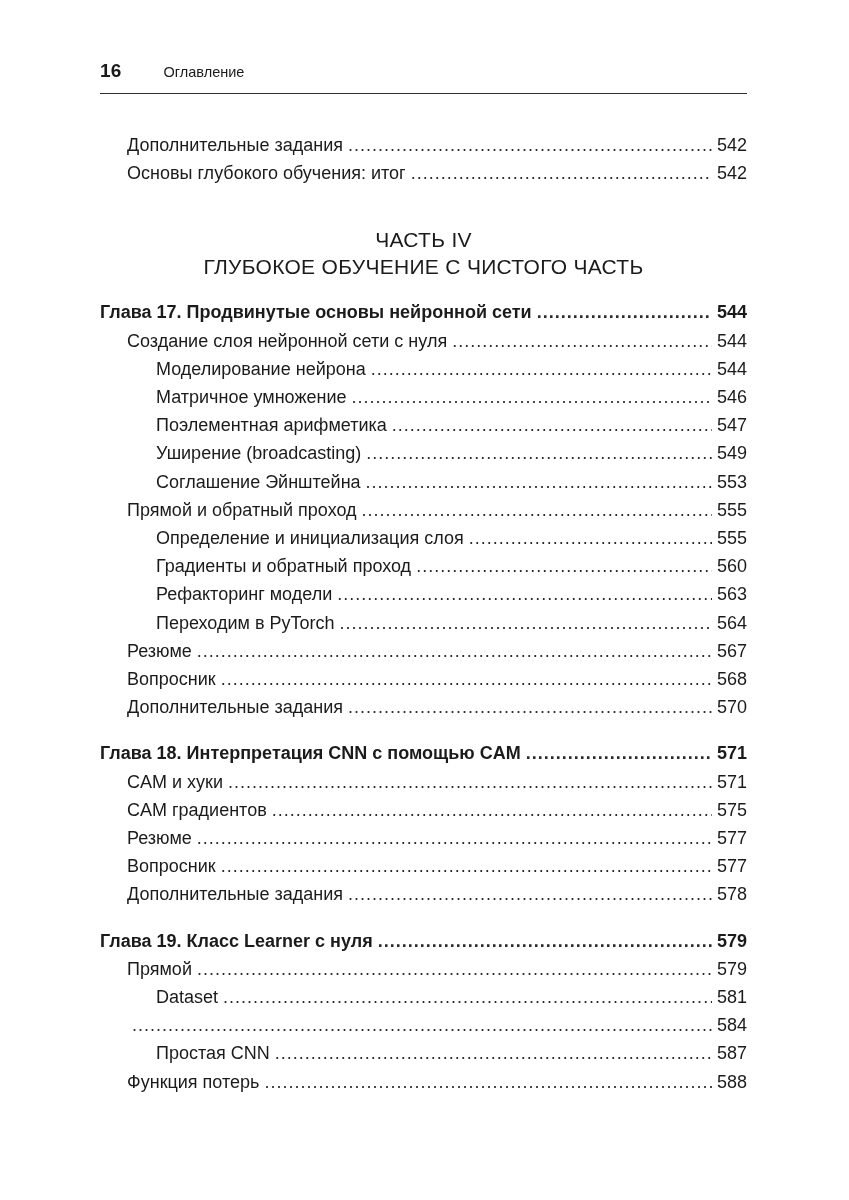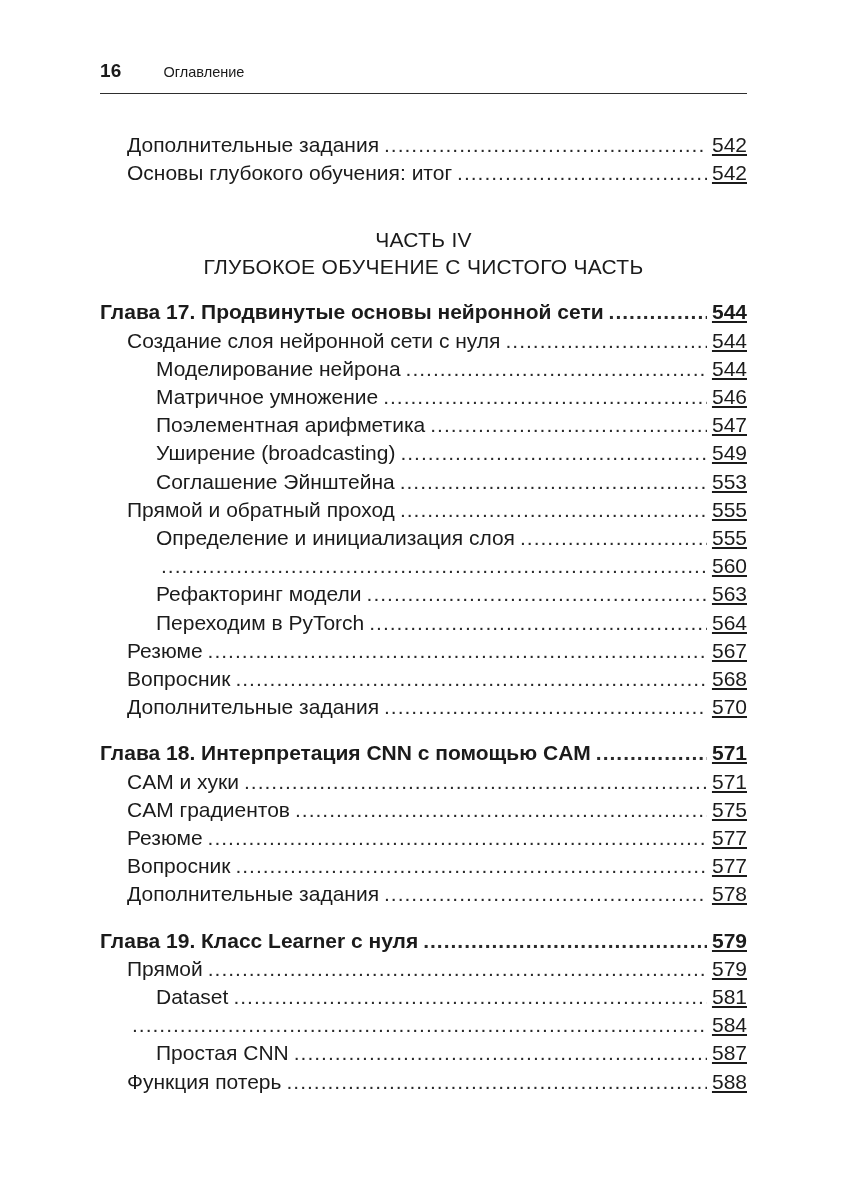--- a/index.html
+++ b/index.html
@@ -38,38 +38,38 @@
     font-size: 14.5px;
   }
   
   .toc {
     margin-top: 37px;
   }
   .toc-row {
     display: flex;
     align-items: baseline;
     line-height: 28.2px;
-    font-size: 21px;
+    font-size: 18px;
   }
   .toc-row.lvl1 { padding-left: 27px; }
   .toc-row.lvl2 { padding-left: 56px; }
   .toc-row.chapter {
     font-weight: bold;
     margin-top: 18px;
   }
   .toc-label { white-space: nowrap; }
   .toc-dots {
     flex: 1;
     overflow: hidden;
     white-space: nowrap;
     letter-spacing: 1px;
     margin: 0 5px 0 5px;
     color: #2a2a2a;
   }
-  .toc-page { white-space: nowrap; text-decoration: underline; }
+  .toc-page { white-space: nowrap; }
   
   .part-heading {
     text-align: center;
     font-weight: normal;
     font-size: 21px;
     line-height: 26.5px;
     letter-spacing: 0.3px;
     margin-top: 40px;
     margin-bottom: 0;
   }
@@ -136,20 +136,21 @@
         <span class="toc-label">Прямой и обратный проход</span>
         <span class="toc-dots" aria-hidden="true">............................................................................................................................................................................................................................</span>
         <span class="toc-page">555</span>
       </div>
       <div class="toc-row lvl2">
         <span class="toc-label">Определение и инициализация слоя</span>
         <span class="toc-dots" aria-hidden="true">............................................................................................................................................................................................................................</span>
         <span class="toc-page">555</span>
       </div>
       <div class="toc-row lvl2">
+        <span class="toc-label">Градиенты и обратный проход</span>
         <span class="toc-dots" aria-hidden="true">............................................................................................................................................................................................................................</span>
         <span class="toc-page">560</span>
       </div>
       <div class="toc-row lvl2">
         <span class="toc-label">Рефакторинг модели</span>
         <span class="toc-dots" aria-hidden="true">............................................................................................................................................................................................................................</span>
         <span class="toc-page">563</span>
       </div>
       <div class="toc-row lvl2">
         <span class="toc-label">Переходим в PyTorch</span>

